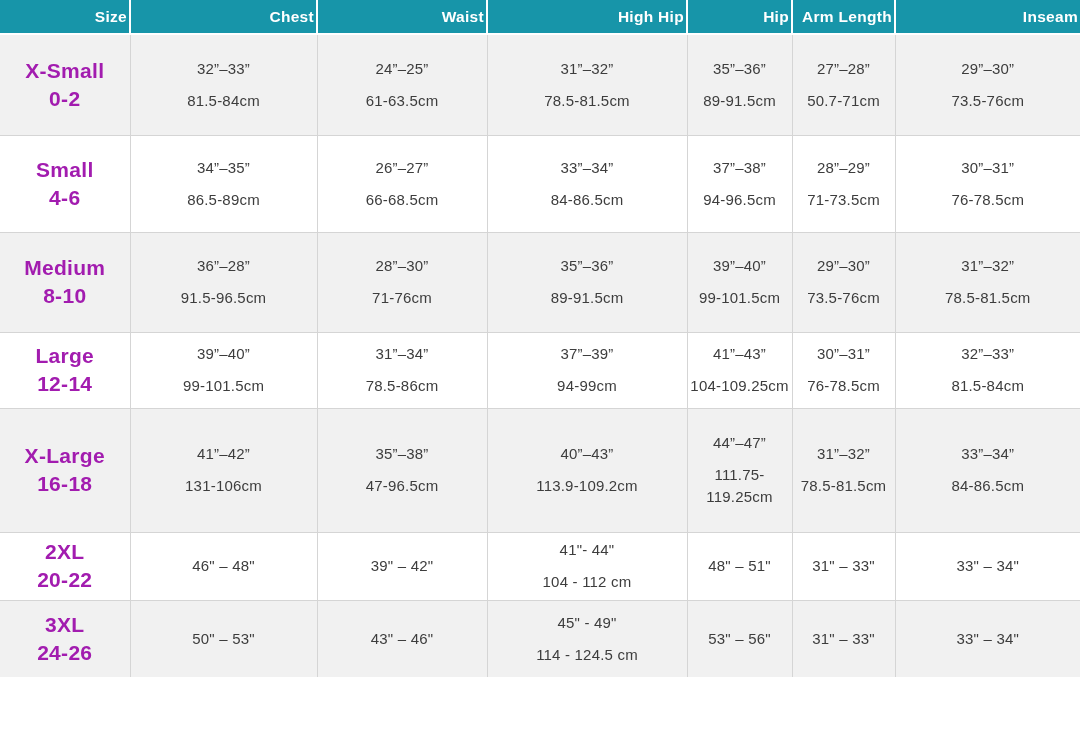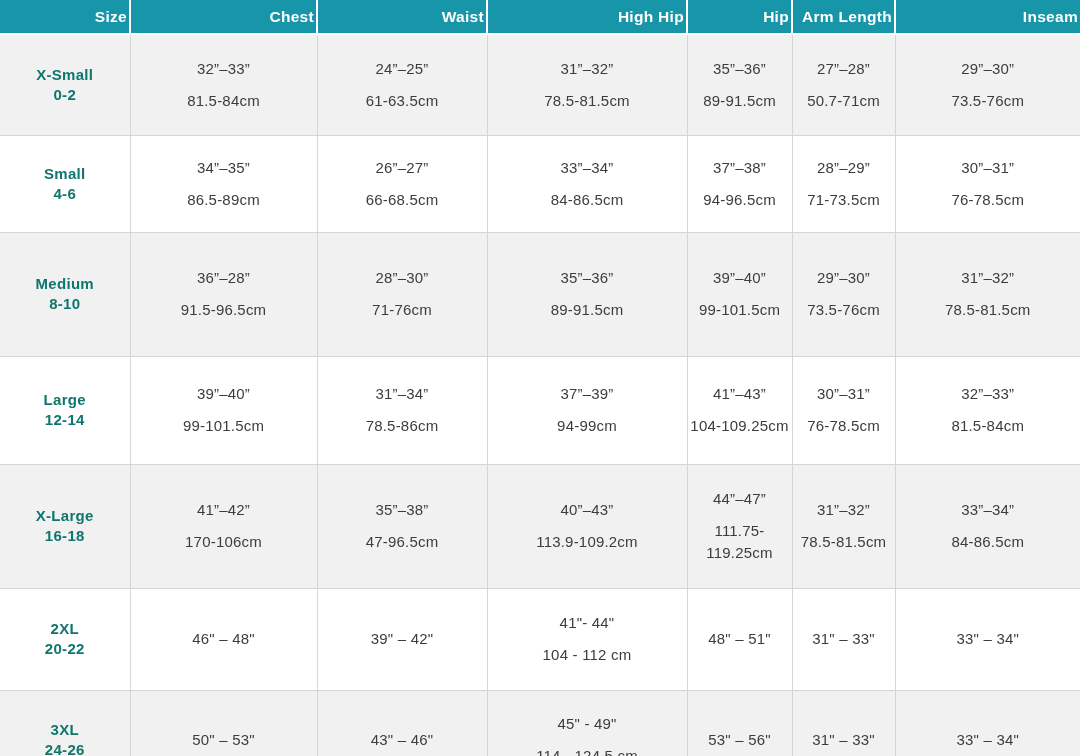--- a/index.html
+++ b/index.html
@@ -52,30 +52,30 @@
   tbody tr > td:first-child { border-left: none; }
   tbody tr > td:last-child  { border-right: none; }
   tbody tr:last-child > td  { border-bottom: none; }
 
   tbody tr:nth-child(odd)  { background: #f1f1f1; }
   tbody tr:nth-child(even) { background: #ffffff; }
 
   
   tbody tr:nth-child(1) { height: 101px; }
   tbody tr:nth-child(2) { height: 97px; }
-  tbody tr:nth-child(3) { height: 124px; }
-  tbody tr:nth-child(4) { height: 108px; }
+  tbody tr:nth-child(3) { height: 100px; }
+  tbody tr:nth-child(4) { height: 76px; }
   tbody tr:nth-child(5) { height: 124px; }
-  tbody tr:nth-child(6) { height: 102px;  }
-  tbody tr:nth-child(7) { height: 99px;  }
+  tbody tr:nth-child(6) { height: 68px;  }
+  tbody tr:nth-child(7) { height: 77px;  }
 
   .size-label {
     font-weight: bold;
-    color: #0f766e;
-    font-size: 15px;
+    color: #a21caf;
+    font-size: 21px;
     line-height: 1.32;
     letter-spacing: 0.3px;
   }
   .cell-lines {
     display: flex;
     flex-direction: column;
     align-items: center;
     justify-content: center;
     gap: 10px;
     line-height: 1.45;
@@ -276,21 +276,21 @@
         </td>
       </tr>
       <tr>
         <td>
           <div class="size-label">X-Large</div>
           <div class="size-label">16-18</div>
         </td>
         <td>
           <div class="cell-lines">
             <div class="measure-line">41”–42”</div>
-            <div class="measure-line">170-106cm</div>
+            <div class="measure-line">131-106cm</div>
           </div>
         </td>
         <td>
           <div class="cell-lines">
             <div class="measure-line">35”–38”</div>
             <div class="measure-line">47-96.5cm</div>
           </div>
         </td>
         <td>
           <div class="cell-lines">

